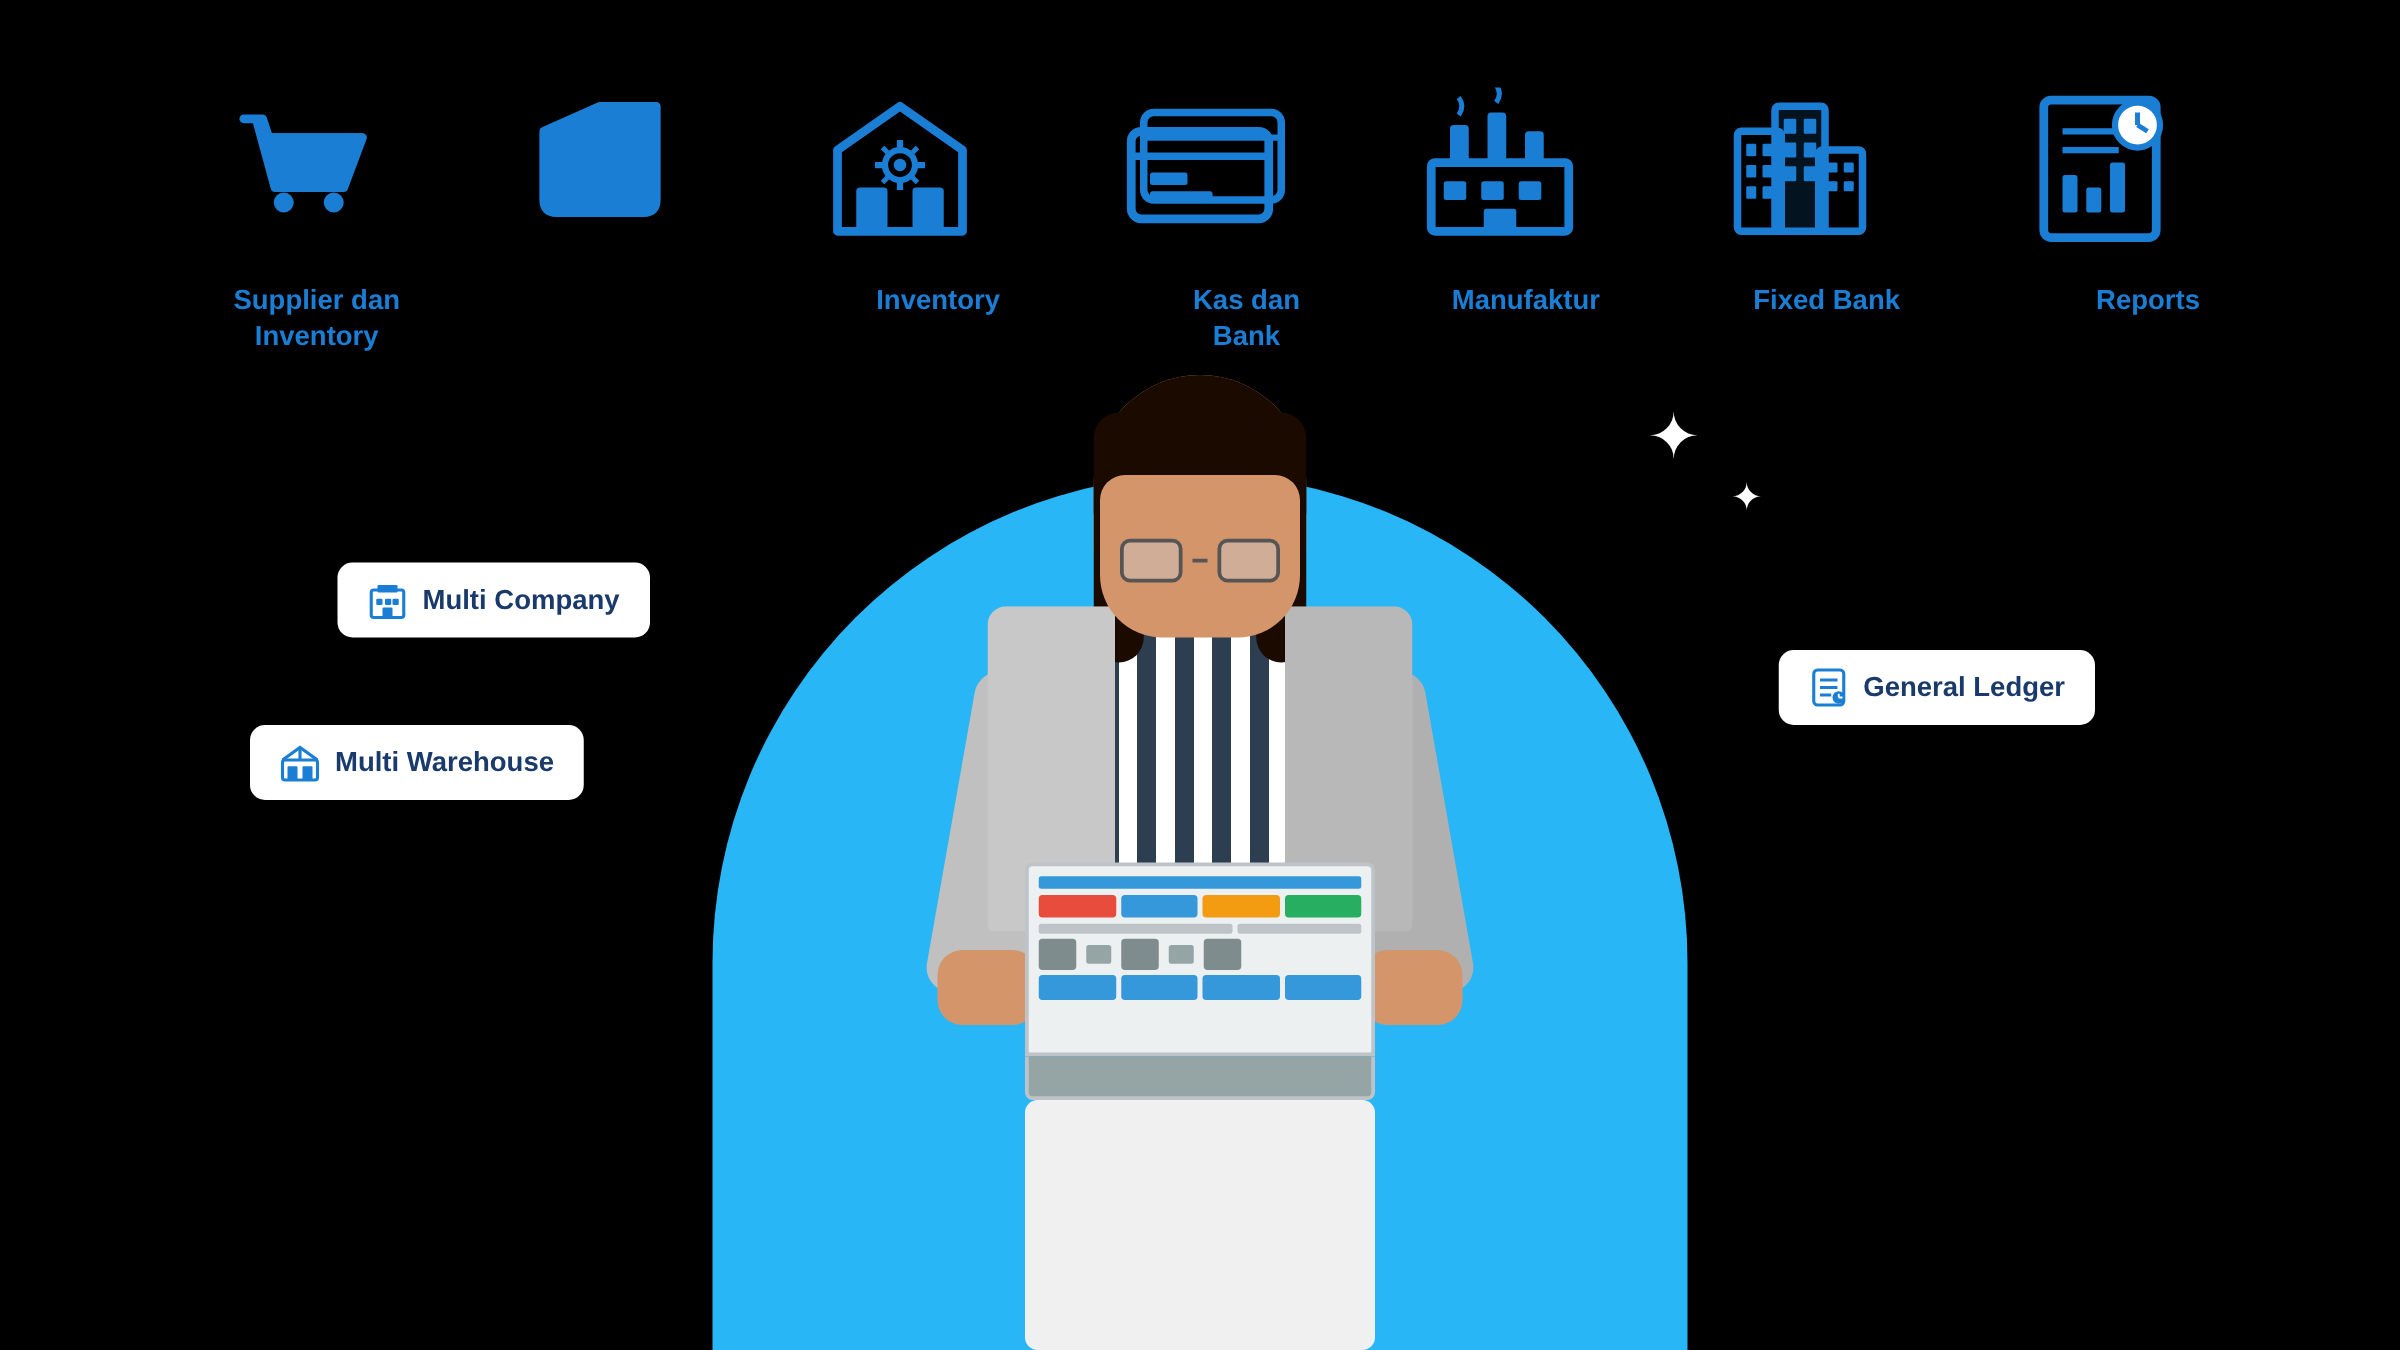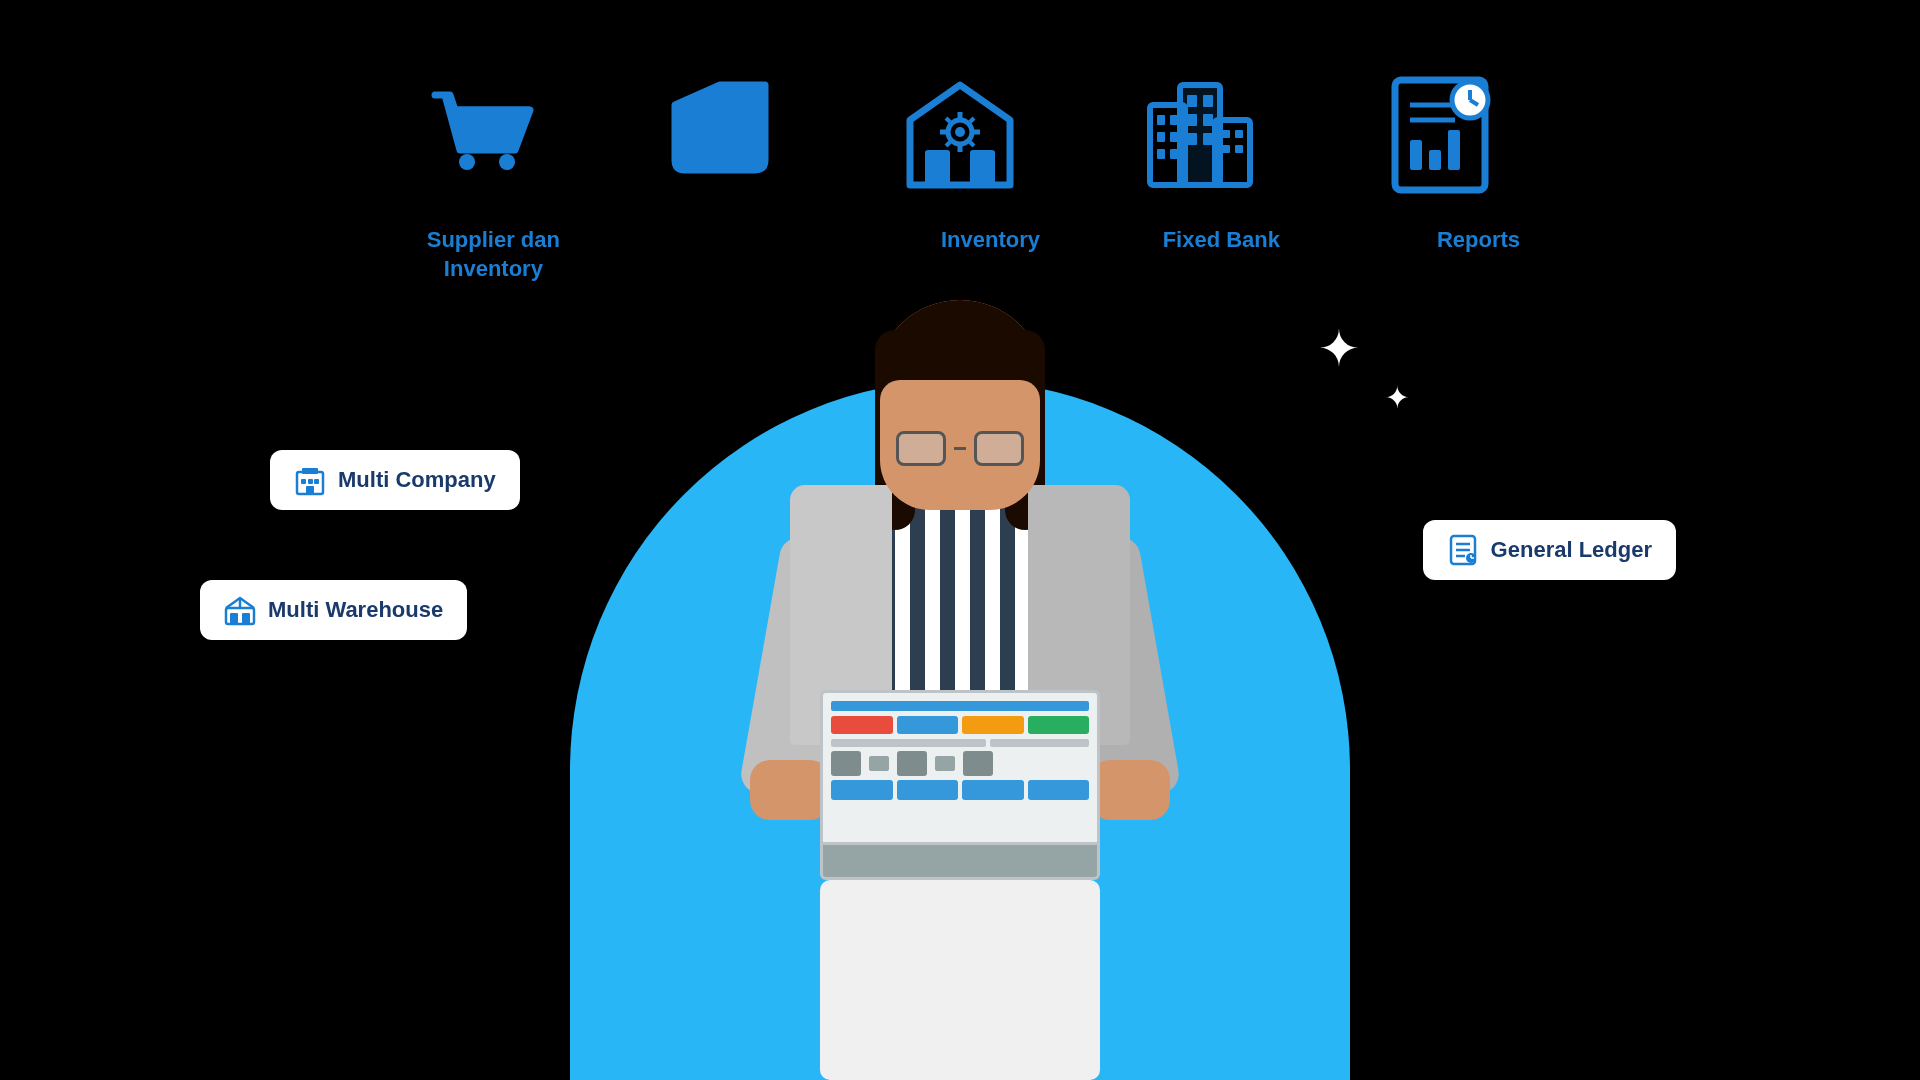--- a/index.html
+++ b/index.html
@@ -194,21 +194,62 @@
         <line x1="75" y1="72" x2="79" y2="76" stroke="#1a7fd4" stroke-width="4"></line>
         <line x1="79" y1="48" x2="75" y2="52" stroke="#1a7fd4" stroke-width="4"></line>
         <line x1="55" y1="72" x2="51" y2="76" stroke="#1a7fd4" stroke-width="4"></line>
       </svg>
     </div>
     <div class="icon-label">
       <span>Inventory</span>
     </div>
   </div>
 
-
+  <div class="icon-item">
+    <div class="icon-svg">
+      <svg width="140" height="130" viewBox="0 0 140 130" xmlns="http://www.w3.org/2000/svg">
+
+        <rect x="15" y="35" width="110" height="70" rx="8" fill="none" stroke="#1a7fd4" stroke-width="7"></rect>
+        <rect x="25" y="20" width="110" height="70" rx="8" fill="none" stroke="#1a7fd4" stroke-width="6"></rect>
+        <line x1="15" y1="55" x2="125" y2="55" stroke="#1a7fd4" stroke-width="6"></line>
+        <line x1="25" y1="40" x2="135" y2="40" stroke="#1a7fd4" stroke-width="5"></line>
+        <rect x="30" y="68" width="30" height="10" rx="2" fill="#1a7fd4"></rect>
+        <rect x="30" y="83" width="50" height="7" rx="2" fill="#1a7fd4"></rect>
+      </svg>
+    </div>
+    <div class="icon-label">
+      <span>Kas dan</span><br>
+      <span>Bank</span>
+    </div>
+  </div>
+
+  <div class="icon-item">
+    <div class="icon-svg">
+      <svg width="140" height="130" viewBox="0 0 140 130" xmlns="http://www.w3.org/2000/svg">
+
+        <rect x="15" y="60" width="110" height="55" rx="3" fill="none" stroke="#1a7fd4" stroke-width="7"></rect>
+
+        <rect x="30" y="30" width="15" height="32" rx="3" fill="#1a7fd4"></rect>
+        <rect x="60" y="20" width="15" height="42" rx="3" fill="#1a7fd4"></rect>
+        <rect x="90" y="35" width="15" height="27" rx="3" fill="#1a7fd4"></rect>
+
+        <rect x="25" y="75" width="18" height="15" rx="2" fill="#1a7fd4"></rect>
+        <rect x="55" y="75" width="18" height="15" rx="2" fill="#1a7fd4"></rect>
+        <rect x="85" y="75" width="18" height="15" rx="2" fill="#1a7fd4"></rect>
+
+        <rect x="57" y="97" width="26" height="18" rx="2" fill="#1a7fd4"></rect>
+
+        <path d="M37 22 Q42 15 37 8" fill="none" stroke="#1a7fd4" stroke-width="4"></path>
+        <path d="M67 12 Q72 5 67 -2" fill="none" stroke="#1a7fd4" stroke-width="4"></path>
+      </svg>
+    </div>
+    <div class="icon-label">
+      <span>Manufaktur</span>
+    </div>
+  </div>
 
   <div class="icon-item">
     <div class="icon-svg">
       <svg width="130" height="130" viewBox="0 0 130 130" xmlns="http://www.w3.org/2000/svg">
 
         <rect x="15" y="35" width="35" height="80" rx="3" fill="none" stroke="#1a7fd4" stroke-width="6"></rect>
         <rect x="22" y="45" width="8" height="10" rx="1" fill="#1a7fd4"></rect>
         <rect x="35" y="45" width="8" height="10" rx="1" fill="#1a7fd4"></rect>
         <rect x="22" y="62" width="8" height="10" rx="1" fill="#1a7fd4"></rect>
         <rect x="35" y="62" width="8" height="10" rx="1" fill="#1a7fd4"></rect>

